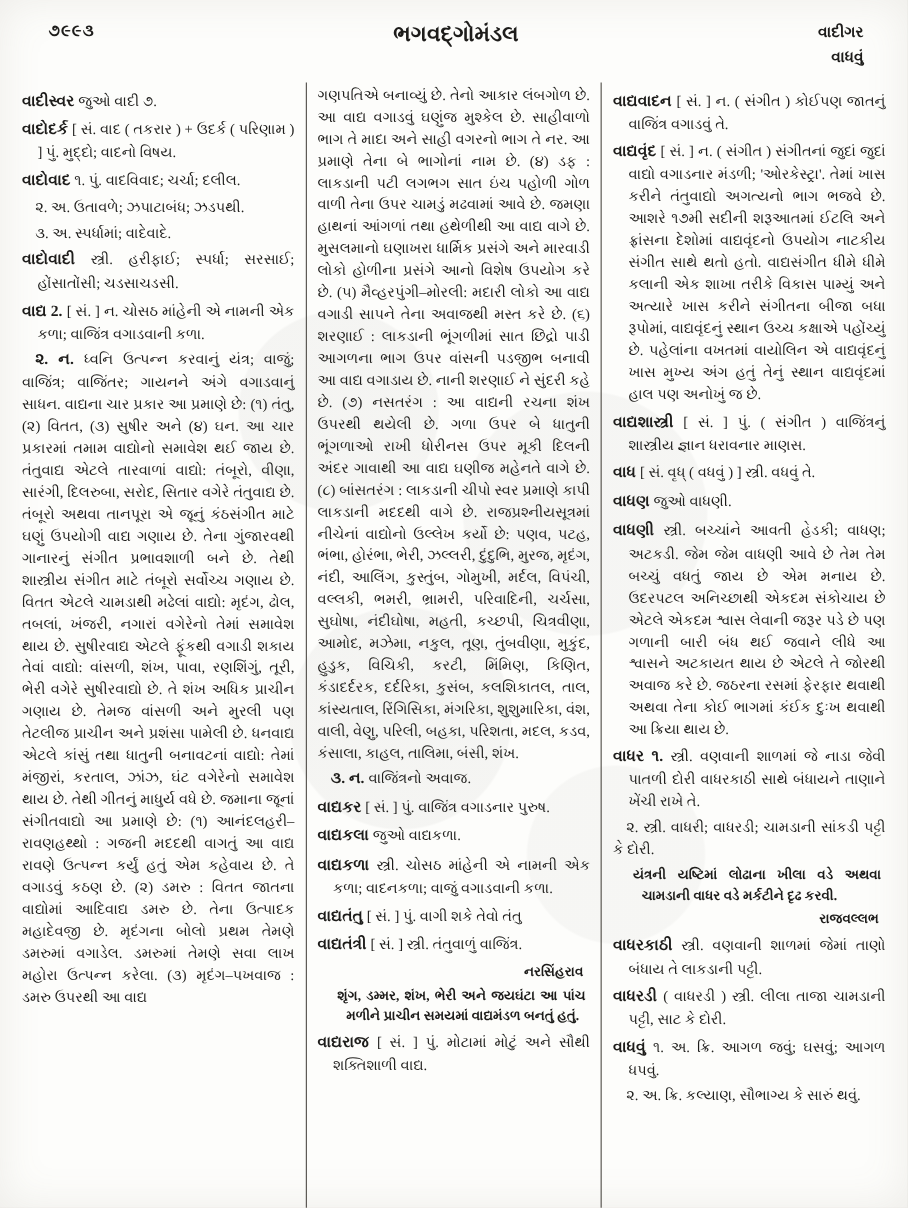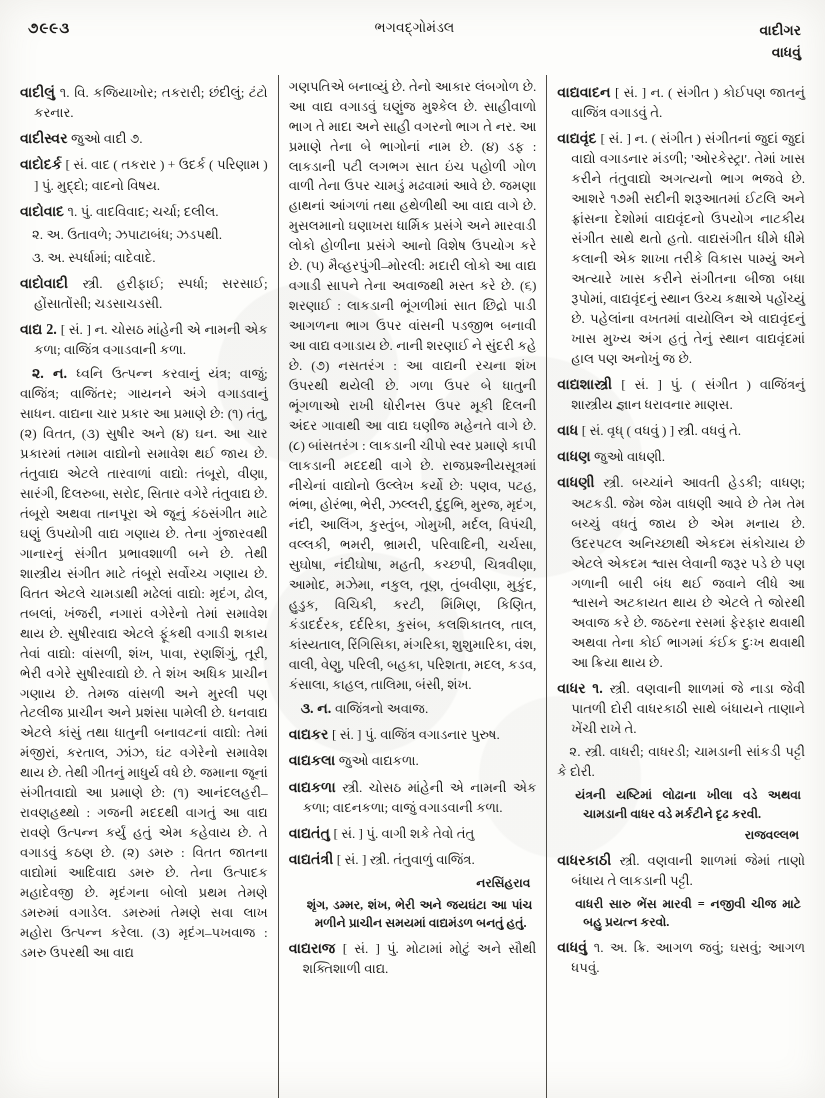--- a/index.html
+++ b/index.html
@@ -22,25 +22,26 @@
     background:
       radial-gradient(circle at 30% 20%, rgba(60,60,55,.045) 0 90px, transparent 92px),
       radial-gradient(circle at 70% 35%, rgba(60,60,55,.04) 0 110px, transparent 112px),
       radial-gradient(circle at 40% 65%, rgba(60,60,55,.045) 0 100px, transparent 102px),
       radial-gradient(circle at 75% 85%, rgba(60,60,55,.035) 0 80px, transparent 82px);
     pointer-events:none;
   }
   .header{
     position:relative;
     display:flex;justify-content:space-between;align-items:flex-start;
-    padding:20px 24px 6px 28px;
+    padding:20px 40px 6px 28px;
     font-size:15px;
+    margin-left:16px;
   }
   .page-number{width:120px;font-weight:bold;letter-spacing:1px;}
-  .title{flex:1;text-align:center;font-weight:normal;font-size:14px;}
+  .title{flex:1;text-align:center;font-weight:bold;font-size:20px;}
   .guide-words{width:120px;text-align:right;line-height:1.6;font-weight:bold;font-size:14px;}
   .columns{
     display:flex;
     padding:4px 10px 0 10px;
     height:1030px;
   }
   .col{
     width:33.333%;
     padding:2px 10px 0 10px;
     font-size:13.3px;
@@ -73,21 +74,20 @@
     <div class="page-number">૭૯૯૩</div>
     <div class="title">ભગવદ્ગોમંડલ</div>
     <div class="guide-words">
       <div>વાદીગર</div>
       <div>વાધવું</div>
     </div>
   </div>
 
   <div class="columns">
     <div class="col">
-        <p class="para entry"><span class="headword">વાદીલું </span>૧. વિ. કજિયાખોર; તકરારી; છંદીલું; ટંટો કરનાર.</p>
         <p class="para entry"><span class="headword">વાદીસ્વર </span>જુઓ વાદી ૭.</p>
         <p class="para entry"><span class="headword">વાદોદર્ક </span>[ સં. વાદ ( તકરાર ) + ઉદર્ક ( પરિણામ ) ] પું. મુદ્દો; વાદનો વિષય.</p>
         <p class="para entry"><span class="headword">વાદોવાદ </span>૧. પું. વાદવિવાદ; ચર્ચા; દલીલ.</p>
         <p class="para sub">૨. અ. ઉતાવળે; ઝપાટાબંધ; ઝડપથી.</p>
         <p class="para sub">૩. અ. સ્પર્ધામાં; વાદેવાદે.</p>
         <p class="para entry"><span class="headword">વાદોવાદી </span>સ્ત્રી. હરીફાઈ; સ્પર્ધા; સરસાઈ; હોંસાતોંસી; ચડસાચડસી.</p>
         <p class="para entry"><span class="headword">વાદ્ય 2. </span>[ સં. ] ન. ચોસઠ માંહેની એ નામની એક કળા; વાજિંત્ર વગાડવાની કળા.</p>
         <p class="para sub"><span class="headword">૨. ન. </span>ધ્વનિ ઉત્પન્ન કરવાનું યંત્ર; વાજું; વાજિંત્ર; વાજિંતર; ગાયનને અંગે વગાડવાનું સાધન. વાદ્યના ચાર પ્રકાર આ પ્રમાણે છે: (૧) તંતુ, (૨) વિતત, (૩) સુષીર અને (૪) ઘન. આ ચાર પ્રકારમાં તમામ વાદ્યોનો સમાવેશ થઈ જાય છે. તંતુવાદ્ય એટલે તારવાળાં વાદ્યો: તંબૂરો, વીણા, સારંગી, દિલરુબા, સરોદ, સિતાર વગેરે તંતુવાદ્ય છે. તંબૂરો અથવા તાનપૂરા એ જૂનું કંઠસંગીત માટે ઘણું ઉપયોગી વાદ્ય ગણાય છે. તેના ગુંજારવથી ગાનારનું સંગીત પ્રભાવશાળી બને છે. તેથી શાસ્ત્રીય સંગીત માટે તંબૂરો સર્વોચ્ચ ગણાય છે. વિતત એટલે ચામડાથી મઢેલાં વાદ્યો: મૃદંગ, ઢોલ, તબલાં, ખંજરી, નગારાં વગેરેનો તેમાં સમાવેશ થાય છે. સુષીરવાદ્ય એટલે ફૂંકથી વગાડી શકાય તેવાં વાદ્યો: વાંસળી, શંખ, પાવા, રણશિંગું, તૂરી, ભેરી વગેરે સુષીરવાદ્યો છે. તે શંખ અધિક પ્રાચીન ગણાય છે. તેમજ વાંસળી અને મુરલી પણ તેટલીજ પ્રાચીન અને પ્રશંસા પામેલી છે. ધનવાદ્ય એટલે કાંસું તથા ધાતુની બનાવટનાં વાદ્યો: તેમાં મંજીરાં, કરતાલ, ઝાંઝ, ઘંટ વગેરેનો સમાવેશ થાય છે. તેથી ગીતનું માધુર્ય વધે છે. જમાના જૂનાં સંગીતવાદ્યો આ પ્રમાણે છે: (૧) આનંદલહરી–રાવણહથ્થો : ગજની મદદથી વાગતું આ વાદ્ય રાવણે ઉત્પન્ન કર્યું હતું એમ કહેવાય છે. તે વગાડવું કઠણ છે. (૨) ડમરુ : વિતત જાતના વાદ્યોમાં આદિવાદ્ય ડમરુ છે. તેના ઉત્પાદક મહાદેવજી છે. મૃદંગના બોલો પ્રથમ તેમણે ડમરુમાં વગાડેલ. ડમરુમાં તેમણે સવા લાખ મહોરા ઉત્પન્ન કરેલા. (૩) મૃદંગ–પખવાજ : ડમરુ ઉપરથી આ વાદ્ય</p>
       </div>
     <div class="col-divider"></div>
@@ -109,17 +109,18 @@
         <p class="para entry"><span class="headword">વાદ્યવૃંદ </span>[ સં. ] ન. ( સંગીત ) સંગીતનાં જુદાં જુદાં વાદ્યો વગાડનાર મંડળી; 'ઓરકેસ્ટ્રા'. તેમાં ખાસ કરીને તંતુવાદ્યો અગત્યનો ભાગ ભજવે છે. આશરે ૧૭મી સદીની શરૂઆતમાં ઈટલિ અને ફ્રાંસના દેશોમાં વાદ્યવૃંદનો ઉપયોગ નાટકીય સંગીત સાથે થતો હતો. વાદ્યસંગીત ધીમે ધીમે કલાની એક શાખા તરીકે વિકાસ પામ્યું અને અત્યારે ખાસ કરીને સંગીતના બીજા બધા રૂપોમાં, વાદ્યવૃંદનું સ્થાન ઉચ્ચ કક્ષાએ પહોંચ્યું છે. પહેલાંના વખતમાં વાયોલિન એ વાદ્યવૃંદનું ખાસ મુખ્ય અંગ હતું તેનું સ્થાન વાદ્યવૃંદમાં હાલ પણ અનોખું જ છે.</p>
         <p class="para entry"><span class="headword">વાદ્યશાસ્ત્રી </span>[ સં. ] પું. ( સંગીત ) વાજિંત્રનું શાસ્ત્રીય જ્ઞાન ધરાવનાર માણસ.</p>
         <p class="para entry"><span class="headword">વાધ </span>[ સં. વૃધ્ ( વધવું ) ] સ્ત્રી. વધવું તે.</p>
         <p class="para entry"><span class="headword">વાધણ </span>જુઓ વાધણી.</p>
         <p class="para entry"><span class="headword">વાધણી </span>સ્ત્રી. બચ્ચાંને આવતી હેડકી; વાધણ; અટકડી. જેમ જેમ વાધણી આવે છે તેમ તેમ બચ્ચું વધતું જાય છે એમ મનાય છે. ઉદરપટલ અનિચ્છાથી એકદમ સંકોચાય છે એટલે એકદમ શ્વાસ લેવાની જરૂર પડે છે પણ ગળાની બારી બંધ થઈ જવાને લીધે આ શ્વાસને અટકાયત થાય છે એટલે તે જોરથી અવાજ કરે છે. જઠરના રસમાં ફેરફાર થવાથી અથવા તેના કોઈ ભાગમાં કંઈક દુઃખ થવાથી આ ક્રિયા થાય છે.</p>
         <p class="para entry"><span class="headword">વાધર ૧. </span>સ્ત્રી. વણવાની શાળમાં જે નાડા જેવી પાતળી દોરી વાધરકાઠી સાથે બંધાયને તાણાને ખેંચી રાખે તે.</p>
         <p class="para sub">૨. સ્ત્રી. વાધરી; વાધરડી; ચામડાની સાંકડી પટ્ટી કે દોરી.</p>
         <p class="para quote">યંત્રની યષ્ટિમાં લોઢાના ખીલા વડે અથવા ચામડાની વાધર વડે મર્કટીને દૃઢ કરવી.</p>
         <p class="para attr">રાજવલ્લભ</p>
         <p class="para entry"><span class="headword">વાધરકાઠી </span>સ્ત્રી. વણવાની શાળમાં જેમાં તાણો બંધાય તે લાકડાની પટ્ટી.</p>
-        <p class="para quote">વાધરી સારુ ભેંસ મારવી = નજીવી ચીજ માટે બહુ પ્રયત્ન કરવો.</p>
+        <p class="para entry"><span class="headword">વાધરડી </span>( વાધરડી ) સ્ત્રી. લીલા તાજા ચામડાની પટ્ટી, સાટ કે દોરી.</p>
         <p class="para entry"><span class="headword">વાધવું </span>૧. અ. ક્રિ. આગળ જવું; ઘસવું; આગળ ધપવું.</p>
+        <p class="para sub">૨. અ. ક્રિ. કલ્યાણ, સૌભાગ્ય કે સારું થવું.</p>
       </div>
   </div>
 </div>
 
 </body></html>

